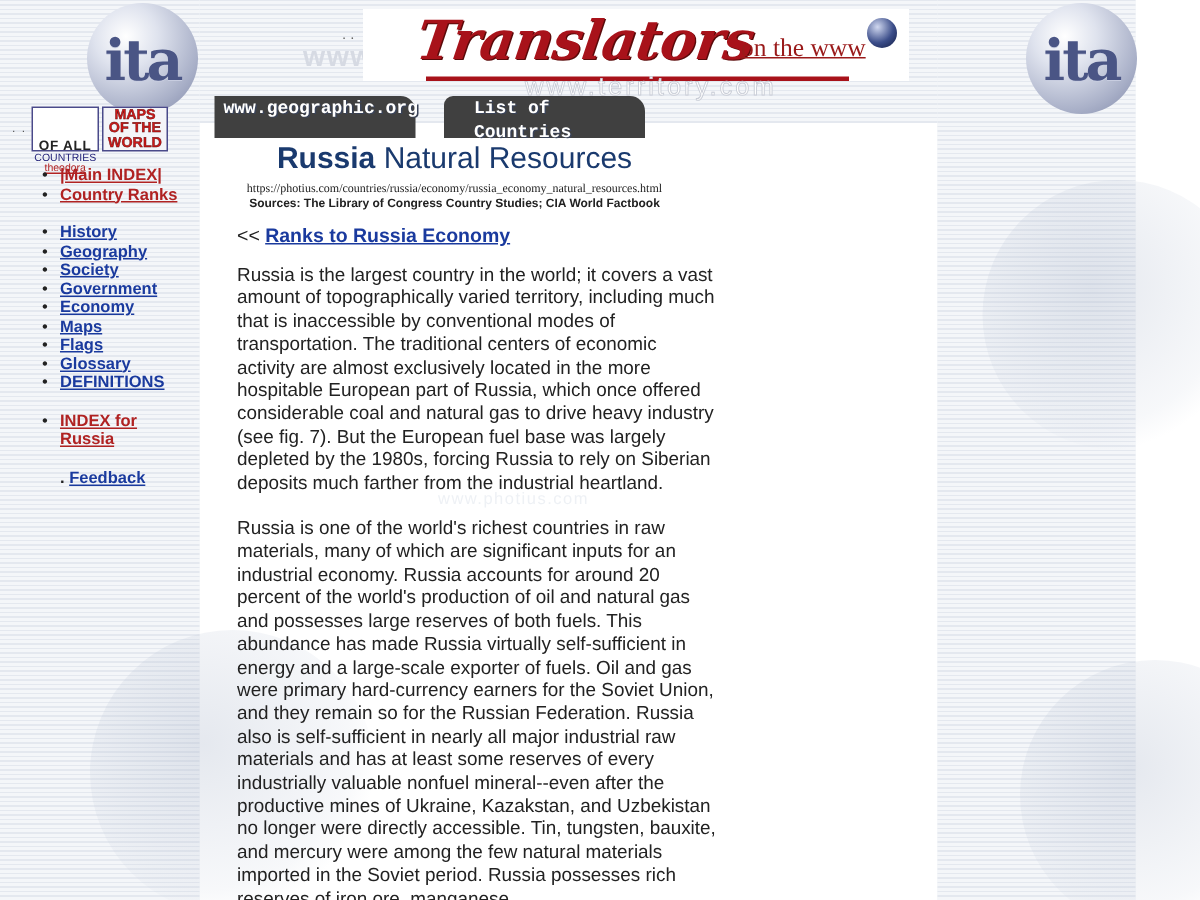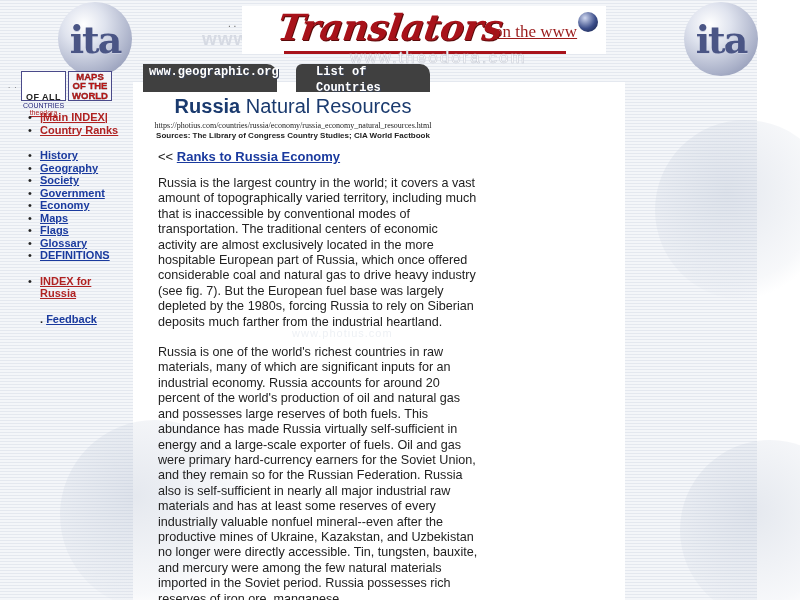--- a/index.html
+++ b/index.html
@@ -63,21 +63,21 @@
   .www-theodora { position: absolute; left: 350px; top: 48px; font-size: 17px; color: #ffffff; letter-spacing: 2px; -webkit-text-stroke: 0.6px #c8ccd6; }
 
   .tab {
     position: absolute; top: 64px; height: 28px; background: #404040;
     color: #ffffff; font-size: 12px; font-weight: bold; line-height: 16px; padding-left: 6px;
     border-radius: 0 10px 0 0; text-shadow: 1px 1px 0 #3a4358; font-family: Liberation Mono, monospace;
   }
   .tab-geo { left: 143px; width: 134px; }
   .tab-list { left: 296px; width: 134px; border-radius: 6px 10px 0 0; padding-left: 20px; }
 
-  .title-block { position: absolute; left: 128px; top: 95px; width: 330px; text-align: center; }
+  .title-block { position: absolute; left: 138px; top: 95px; width: 330px; text-align: center; }
   .page-title { font-size: 20px; color: #1a3a6e; white-space: nowrap; }
   .page-title b { font-weight: bold; }
   .page-url { font-family: "Liberation Serif", serif; font-size: 8px; color: #222; margin-top: 3px; white-space: nowrap; }
   .page-sources { font-family: Liberation Sans, sans-serif; font-size: 8px; font-weight: bold; color: #222; margin-top: 1px; white-space: nowrap; }
 
   .back-line { position: absolute; left: 158px; top: 149px; font-size: 13px; color: #222; }
   .back-line a { color: #1a3a9e; font-weight: bold; text-decoration: underline; }
 
   .article { position: absolute; left: 158px; top: 176px; width: 320px; font-size: 12.6px; line-height: 15.4px; color: #222; }
   .article p { margin-bottom: 15px; }
@@ -126,21 +126,21 @@
 
 <div class="www-ghost-left">www</div>
 <div class="www-ghost-dots">. .</div>
 
 <div class="banner">
   <div class="banner-title">Translators</div>
   <div class="banner-sub">on the www</div>
   <div class="banner-globe"></div>
   <div class="banner-line"></div>
 </div>
-<div class="www-theodora">www.theodora.com</div>
+<div class="www-theodora">www.territory.com</div>
 
 <div class="tab tab-geo">www.geographic.org</div>
 <div class="tab tab-list">List of Countries</div>
 
 <div class="title-block">
   <div class="page-title"><b>Russia</b><span> Natural Resources</span></div>
   <div class="page-url">https://photius.com/countries/russia/economy/russia_economy_natural_resources.html</div>
   <div class="page-sources">Sources: The Library of Congress Country Studies; CIA World Factbook</div>
 </div>
 

